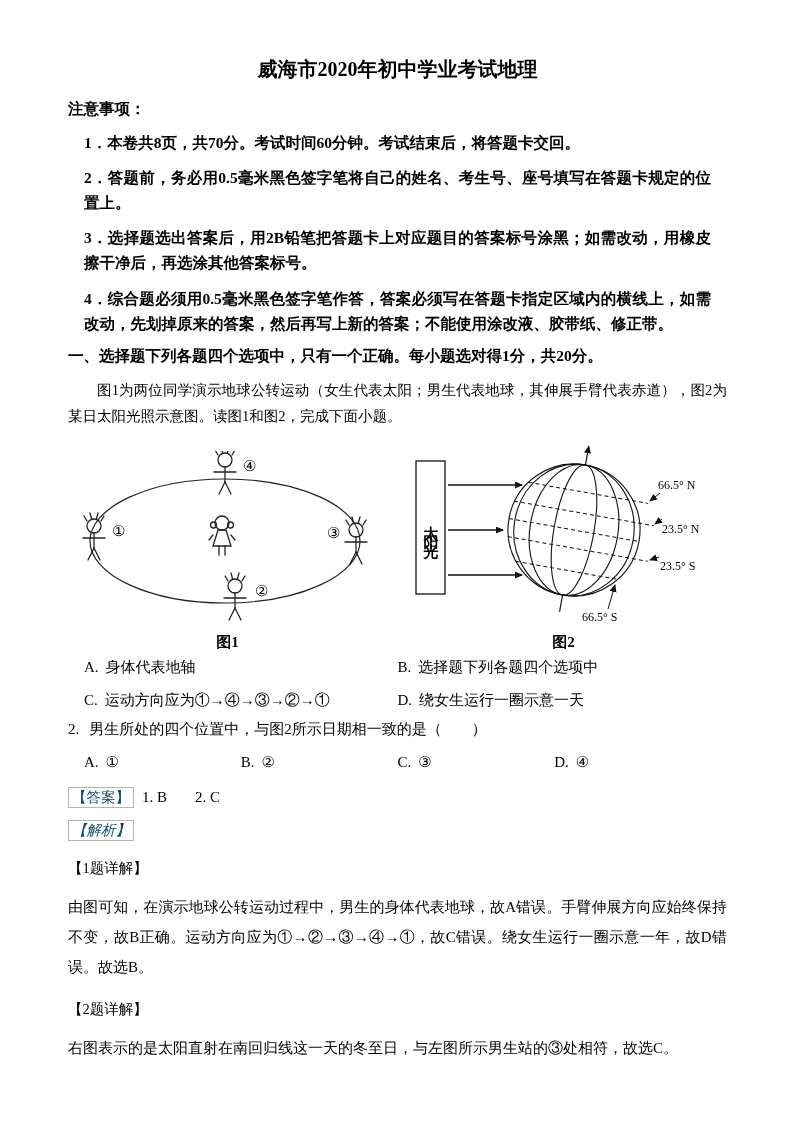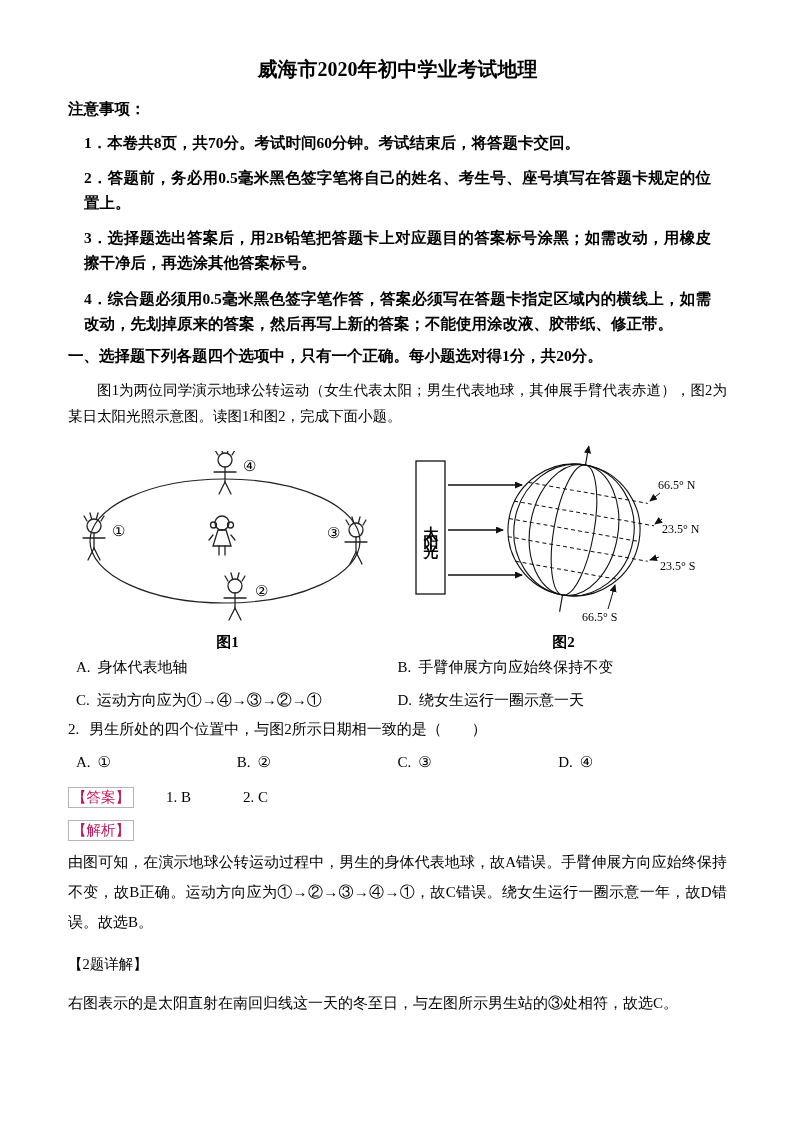--- a/index.html
+++ b/index.html
@@ -22,31 +22,31 @@
   .fig2-wrap { position: relative; }
   .sun-label {
     position: absolute; left: 10px; top: 26px; width: 29px; height: 133px;
     display: flex; align-items: center; justify-content: center;
     writing-mode: vertical-rl; letter-spacing: 9px;
     font-weight: bold; font-size: 15px;
   }
   .caption { font-size: 15px; font-weight: bold; margin-top: 2px; }
   .stem { font-size: 15px; margin: 10px 0 14px; }
   .qnum { margin-right: 10px; }
-  .options { display: grid; font-size: 15px; margin: 0 8px 8px; }
+  .options { display: grid; font-size: 15px; margin: 0 16px 8px; }
   .cols-2 { grid-template-columns: 1fr 1fr; row-gap: 14px; }
   .cols-4 { grid-template-columns: 1fr 1fr 1fr 1fr; }
   .olabel { margin-right: 7px; }
   .answer-row { margin: 16px 0 12px; font-size: 15px; display: flex; align-items: center; }
   .tag {
-    color: #be185d; border: 1px solid #b5b5b5; padding: 0 3px;
+    color: #0c4a6e; border: 1px solid #b5b5b5; padding: 0 3px;
     font-size: 14.5px; margin-right: 8px; display: inline-block;
   }
-  .ans { margin-right: 28px; margin-left: 24px; }
-  .analysis-row { margin: 12px 0 6px; }
+  .ans { margin-right: 28px; }
+  .analysis-row { margin: 12px 0 6px; font-style: italic; }
   .detail-heading { font-size: 14.5px; margin: 18px 0 14px; }
   .detail-text { font-size: 15px; line-height: 2.0; margin: 0 0 6px; text-align: justify; }
   svg text { font-family: "Liberation Serif", "DejaVu Serif", serif; }
   .pos-label { font-size: 15px; }
   .lat-label { font-size: 12px; }
 </style>
 </head>
 <body>
 
 <div class="page">
@@ -180,21 +180,21 @@
       <div class="caption">图2</div>
     </div>
   </div>
 
   <div>
     <div class="options cols-2">
       <div>
         <span class="olabel">A.</span><span>身体代表地轴</span>
       </div>
       <div>
-        <span class="olabel">B.</span><span>手臂伸展方向应始终保持不变</span>
+        <span class="olabel">B.</span><span>选择题下列各题四个选项中</span>
       </div>
       <div>
         <span class="olabel">C.</span><span>运动方向应为①→④→③→②→①</span>
       </div>
       <div>
         <span class="olabel">D.</span><span>绕女生运行一圈示意一天</span>
       </div>
     </div>
   </div>
 
@@ -221,18 +221,19 @@
   <div class="answer-row">
     <span class="tag">【答案】</span>
     <span class="ans">1. B</span>
     <span class="ans">2. C</span>
   </div>
 
   <div class="analysis-row">
     <span class="tag">【解析】</span>
   </div>
 
+  <p class="detail-heading">【1题详解】</p>
   <p class="detail-text">由图可知，在演示地球公转运动过程中，男生的身体代表地球，故A错误。手臂伸展方向应始终保持不变，故B正确。运动方向应为①→②→③→④→①，故C错误。绕女生运行一圈示意一年，故D错误。故选B。</p>
 
   <p class="detail-heading">【2题详解】</p>
   <p class="detail-text">右图表示的是太阳直射在南回归线这一天的冬至日，与左图所示男生站的③处相符，故选C。</p>
 
 </div>
 
 </body></html>

